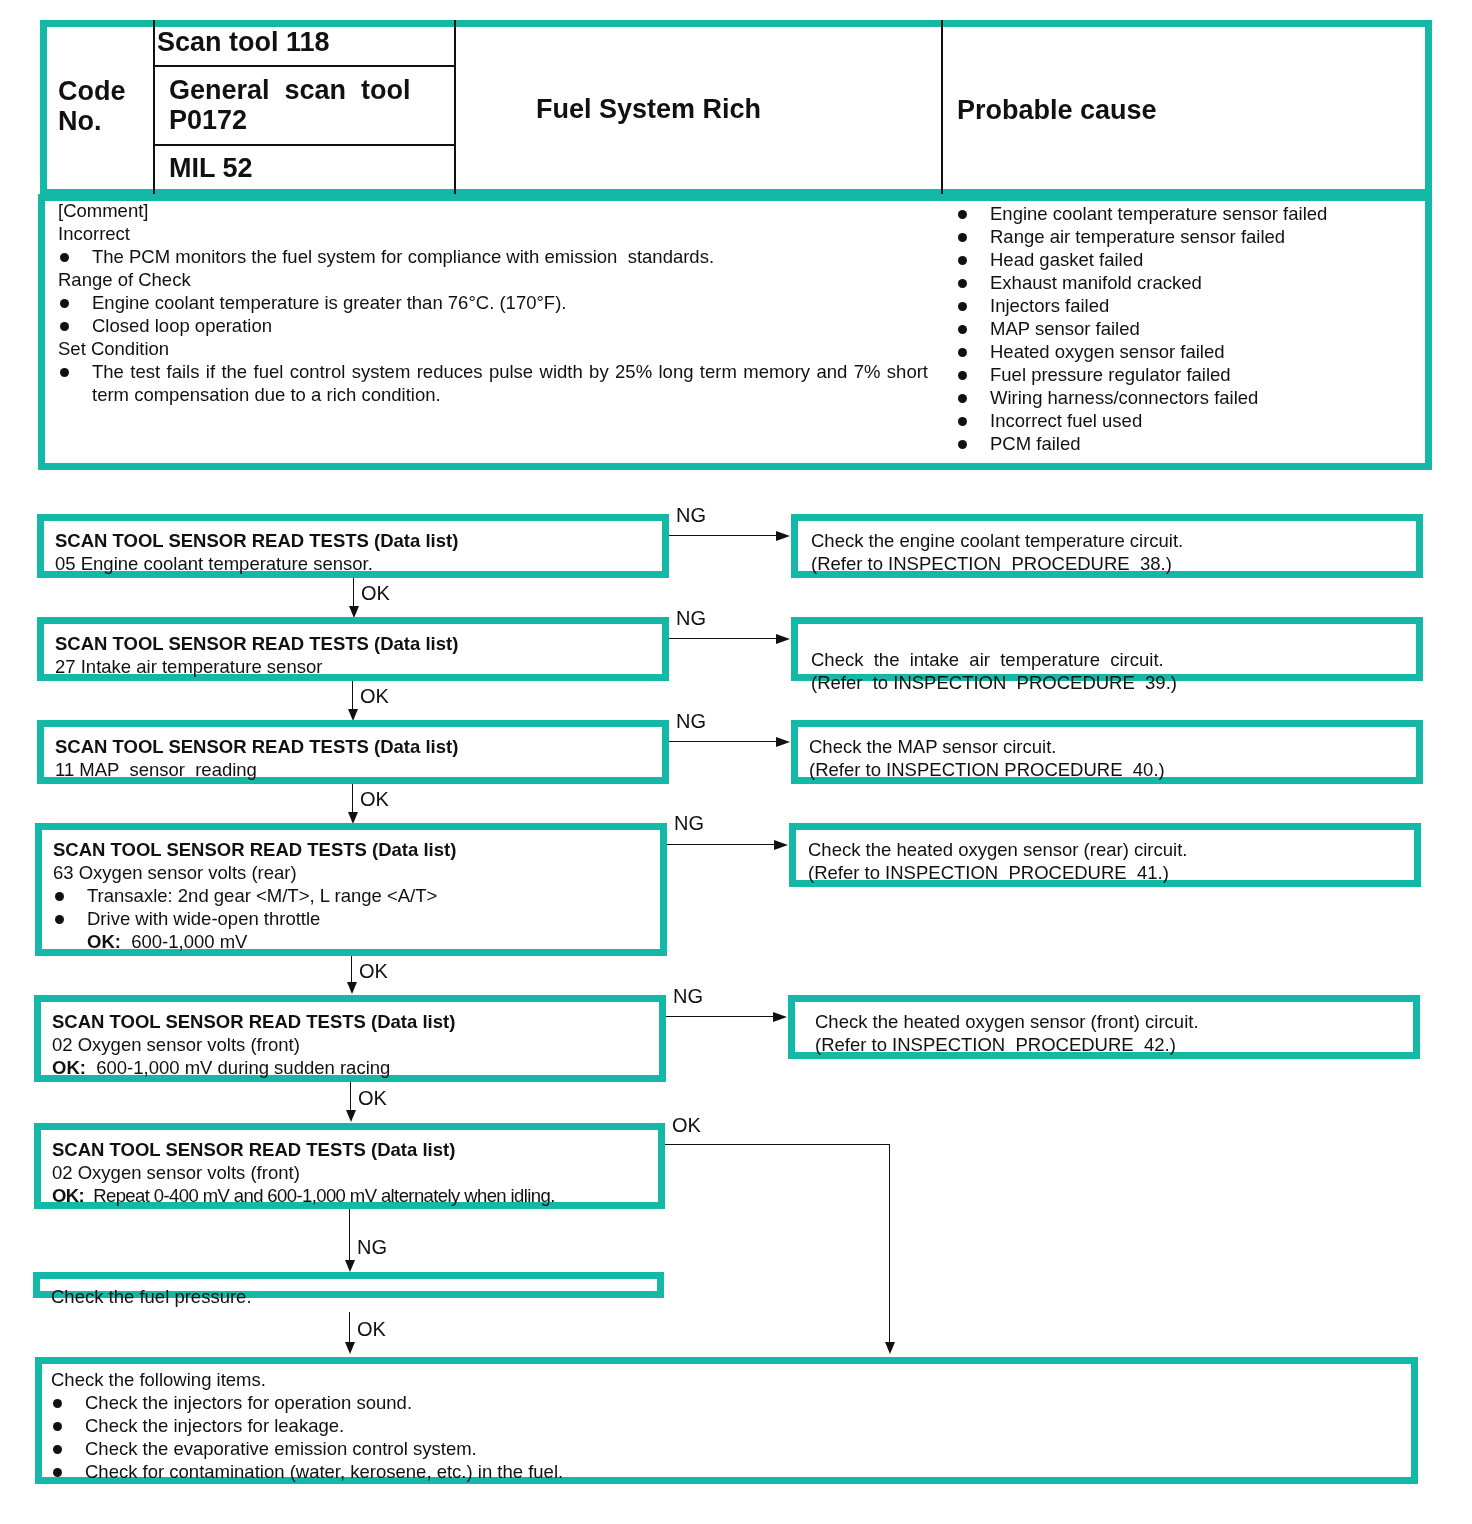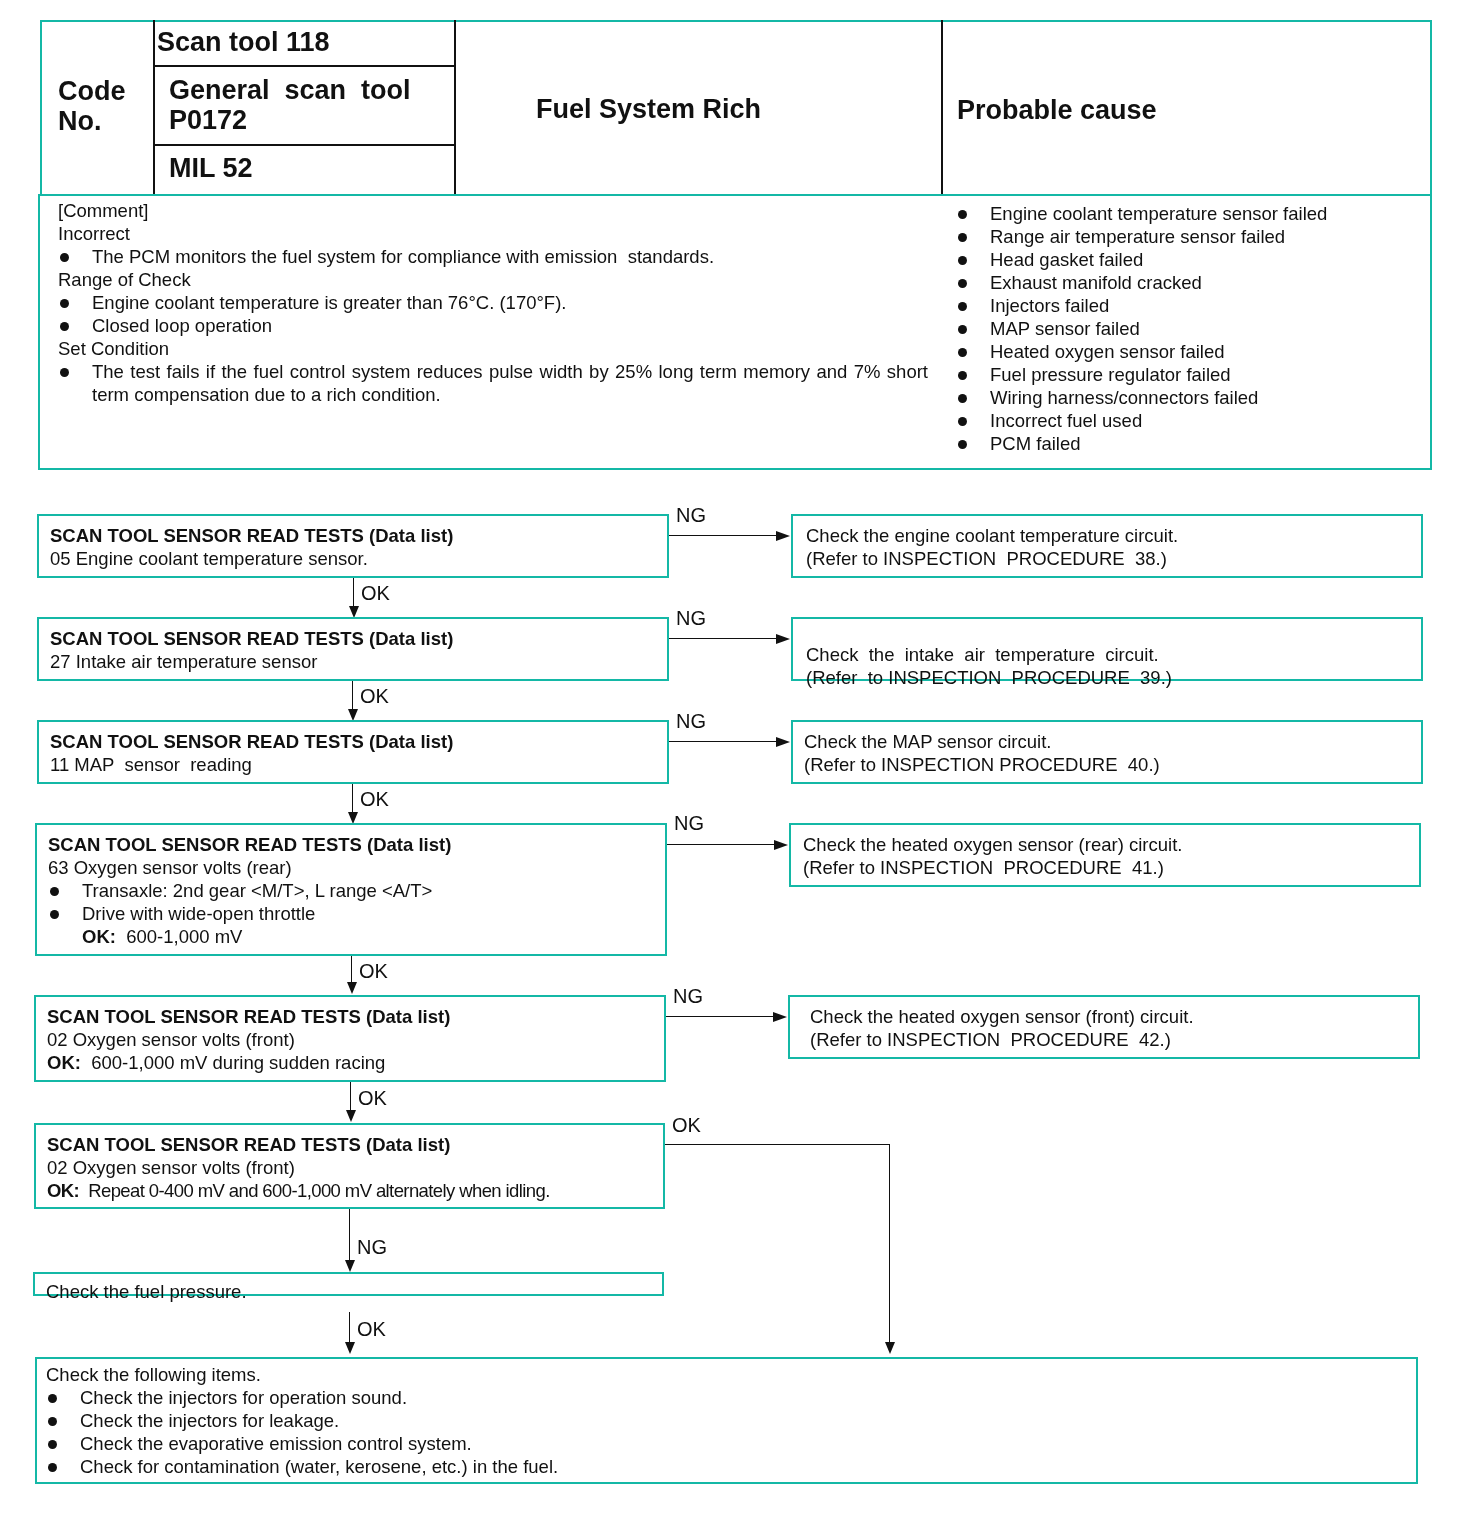--- a/index.html
+++ b/index.html
@@ -1,18 +1,18 @@
 <!DOCTYPE html>
 <html><head>
 <meta charset="utf-8">
 <style>
   html, body { margin:0; padding:0; background:#ffffff; }
   body { width:1472px; height:1524px; position:relative; font-family:"Liberation Sans", sans-serif; color:#111; overflow:hidden; }
   .abs { position:absolute; box-sizing:border-box; }
-  .box { position:absolute; box-sizing:border-box; border:2px solid #14b8a6; background:#fff; }
+  .box { position:absolute; box-sizing:border-box; border:7px solid #14b8a6; background:#fff; }
   .txt { font-size:18.5px; line-height:23px; white-space:nowrap; }
   .bold { font-weight:bold; }
   .hdr { font-size:27px; font-weight:bold; line-height:30px; }
   .bullet { position:relative; padding-left:34px; }
   .bullet::before { content:""; position:absolute; left:2px; top:8px; width:9px; height:9px; background:#111; border-radius:50%; }
   .cause .bullet { padding-left:48px; }
   .cause .bullet::before { left:16px; }
   .vline { position:absolute; width:0; border-left:1.5px solid #111; }
   .hline { position:absolute; height:0; border-top:1.5px solid #111; }
   .arrow-down { position:absolute; width:0; height:0; border-left:5px solid transparent; border-right:5px solid transparent; border-top:12px solid #111; }

